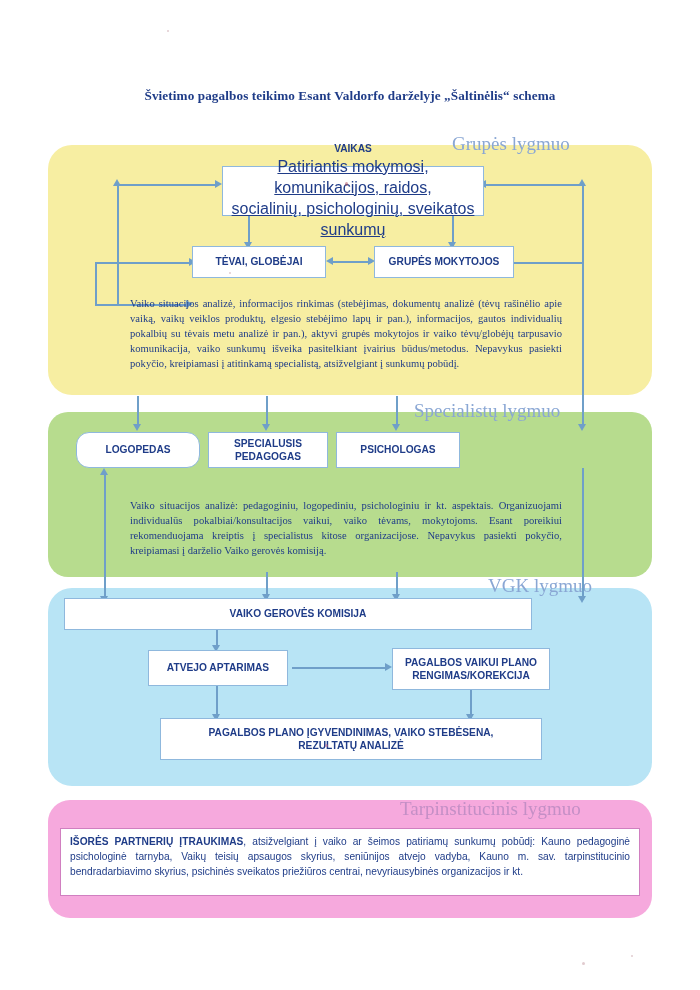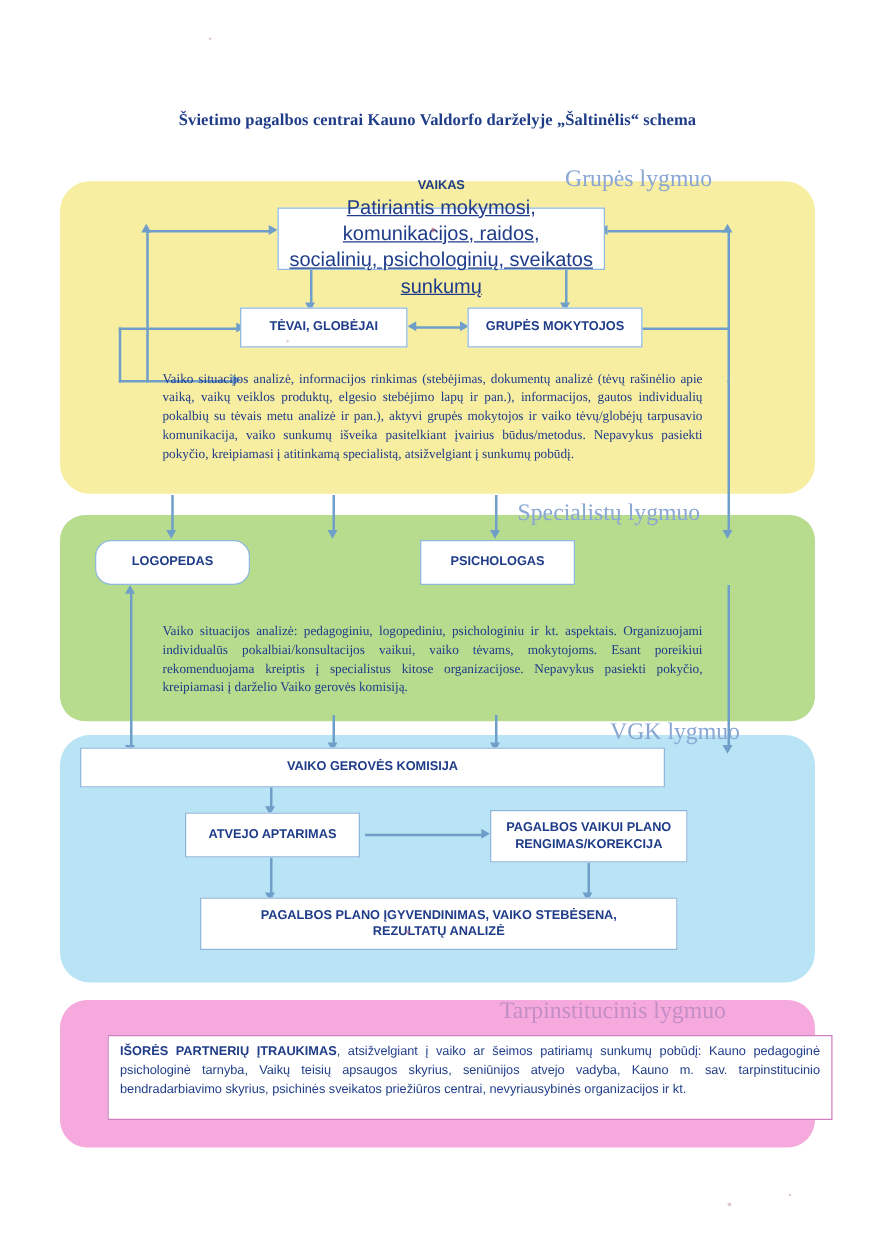--- a/index.html
+++ b/index.html
@@ -113,21 +113,20 @@
     position:absolute;
     left:60px;top:828px;width:580px;height:68px;
     background:#ffffff;
     border:1.2px solid #d07fc0;
     box-sizing:border-box;
     padding:6px 9px;
     color:#1f3c88;
     font-size:10.2px;
     line-height:1.45;
     text-align:justify;
-    margin-left:26px;
   }
   .pink-box b{font-weight:bold;}
 
   
   .ln{position:absolute;background:#6f9fc9;}
   .lnv{width:2.4px;}
   .lnh{height:2.4px;}
   .arw{position:absolute;width:0;height:0;}
   .arw-r{border-top:4.5px solid transparent;border-bottom:4.5px solid transparent;border-left:7px solid #6f9fc9;}
   .arw-l{border-top:4.5px solid transparent;border-bottom:4.5px solid transparent;border-right:7px solid #6f9fc9;}
@@ -135,21 +134,21 @@
   .arw-u{border-left:4.5px solid transparent;border-right:4.5px solid transparent;border-bottom:7px solid #6f9fc9;}
 
   
   .speck{position:absolute;border-radius:50%;background:#c9a0a8;opacity:.55;}
 </style>
 </head>
 <body>
 
 <div class="page">
 
-  <div class="doc-title">Švietimo pagalbos centrai Kauno Valdorfo darželyje „Šaltinėlis“  schema</div>
+  <div class="doc-title">Švietimo pagalbos teikimo Esant Valdorfo darželyje „Šaltinėlis“  schema</div>
 
   <div class="band band-yellow"></div>
   <div class="level-caption cap-grupes">Grupės lygmuo</div>
 
   <div class="ln lnv" style="left:117px;top:184px;height:122px;"></div>
   <div class="ln lnh" style="left:117px;top:184px;width:100px;"></div>
   <div class="arw arw-r" style="left:215px;top:180px;"></div>
   <div class="arw arw-u" style="left:113px;top:179px;"></div>
   <div class="ln lnh" style="left:95px;top:304px;width:95px;"></div>
   <div class="arw arw-r" style="left:186px;top:300px;"></div>
@@ -196,20 +195,23 @@
   <div class="ln lnv" style="left:266px;top:396px;height:30px;"></div>
   <div class="arw arw-d" style="left:262px;top:424px;"></div>
   <div class="ln lnv" style="left:396px;top:396px;height:30px;"></div>
   <div class="arw arw-d" style="left:392px;top:424px;"></div>
   <div class="ln lnv" style="left:582px;top:306px;height:120px;"></div>
   <div class="arw arw-d" style="left:578px;top:424px;"></div>
 
   <div class="node n-logo">
     <span>LOGOPEDAS</span>
   </div>
+  <div class="node n-specped">
+    <span>SPECIALUSIS PEDAGOGAS</span>
+  </div>
   <div class="node n-psich">
     <span>PSICHOLOGAS</span>
   </div>
 
   <div class="para para-green">Vaiko situacijos analizė: pedagoginiu, logopediniu, psichologiniu ir kt. aspektais. Organizuojami individualūs pokalbiai/konsultacijos vaikui, vaiko tėvams, mokytojoms. Esant poreikiui rekomenduojama kreiptis į specialistus kitose organizacijose. Nepavykus pasiekti pokyčio, kreipiamasi į darželio Vaiko gerovės komisiją.</div>
 
   <div class="band band-blue"></div>
   <div class="level-caption cap-vgk">VGK lygmuo</div>
 
   <div class="ln lnv" style="left:104px;top:474px;height:126px;"></div>

